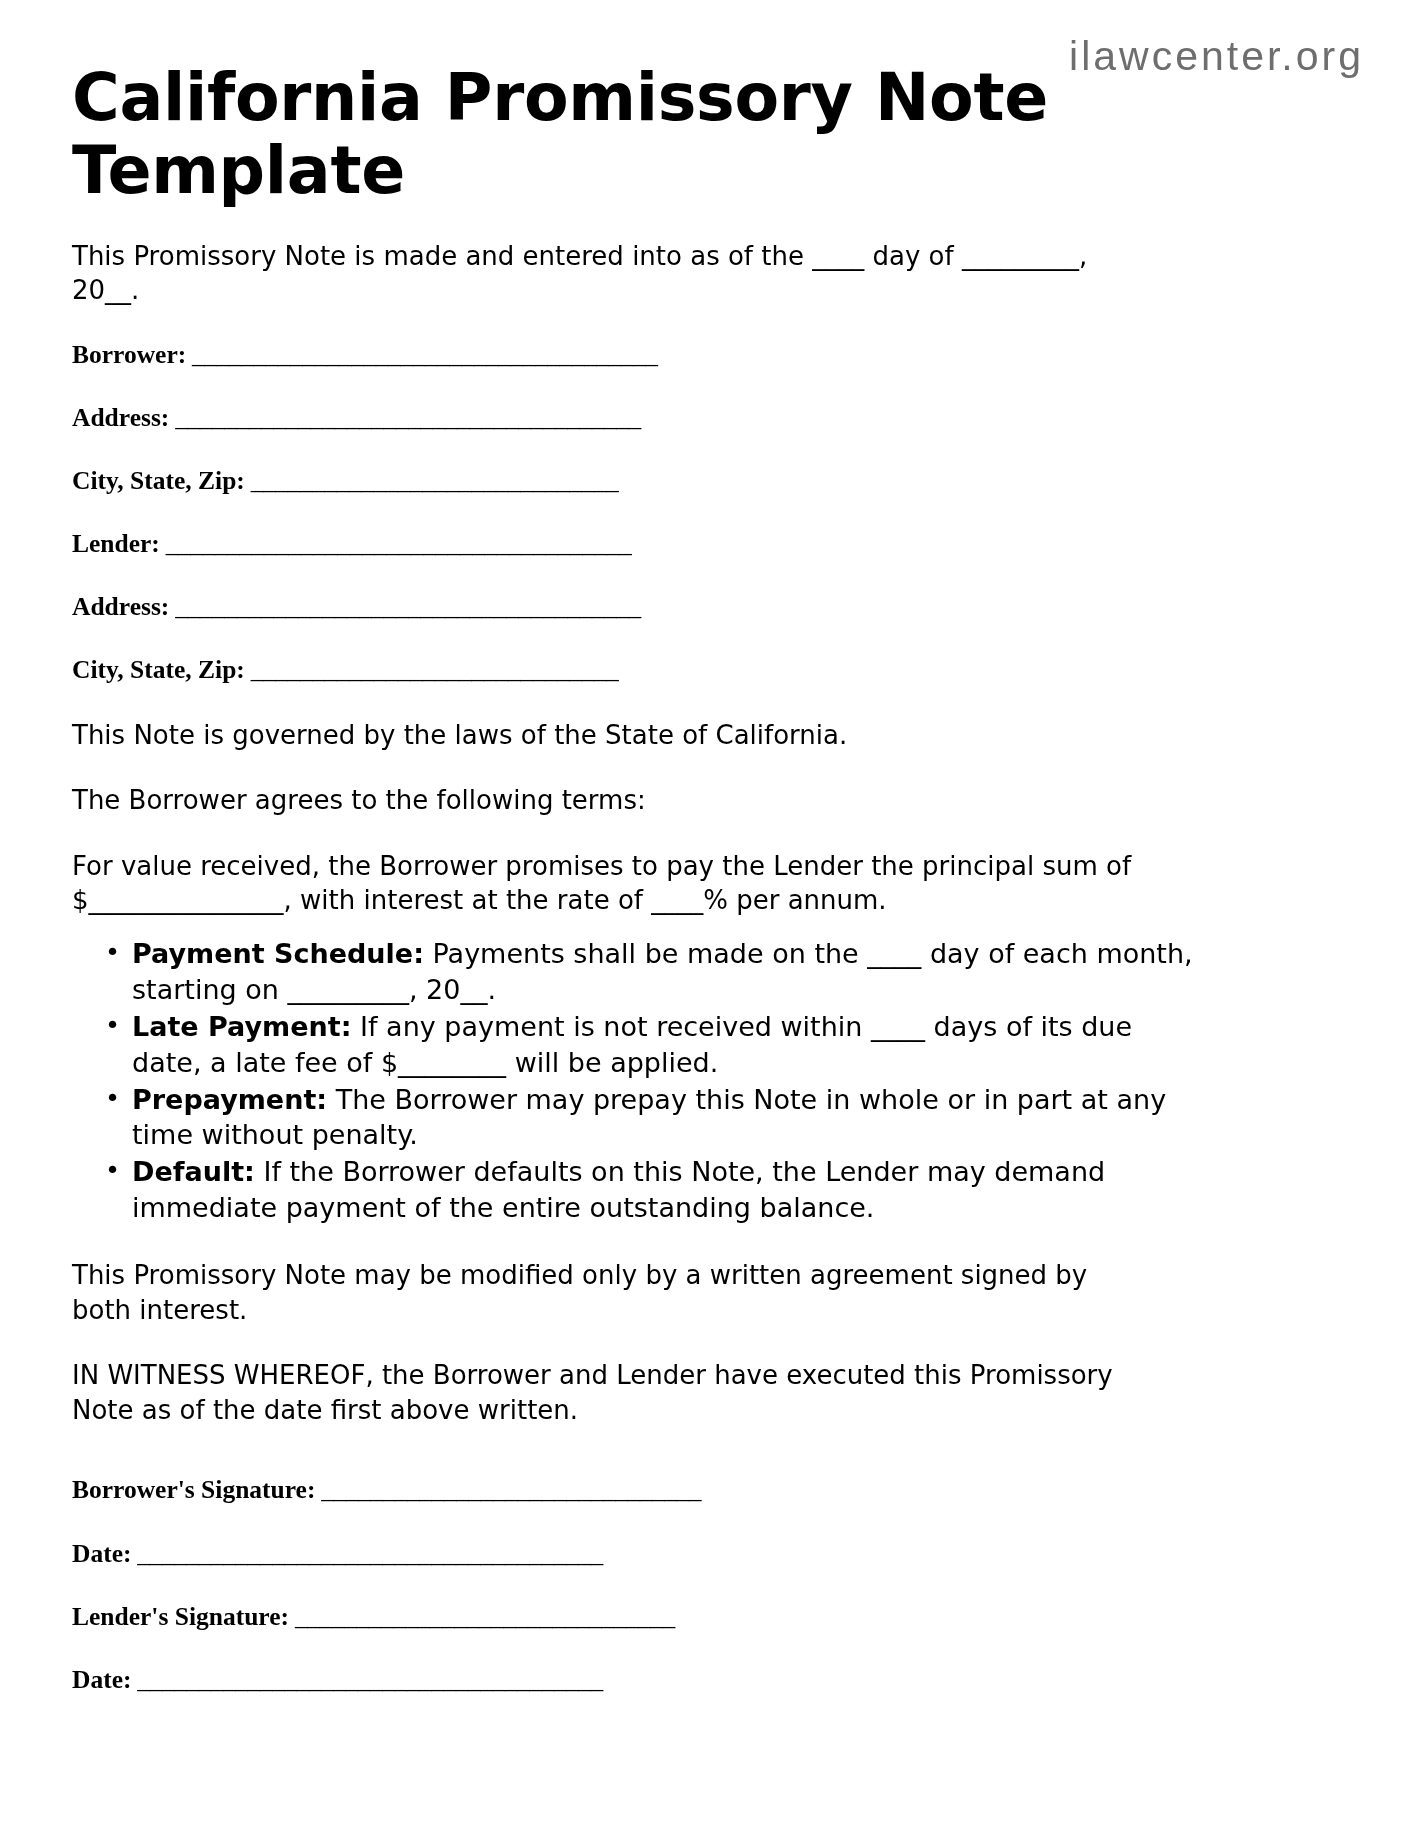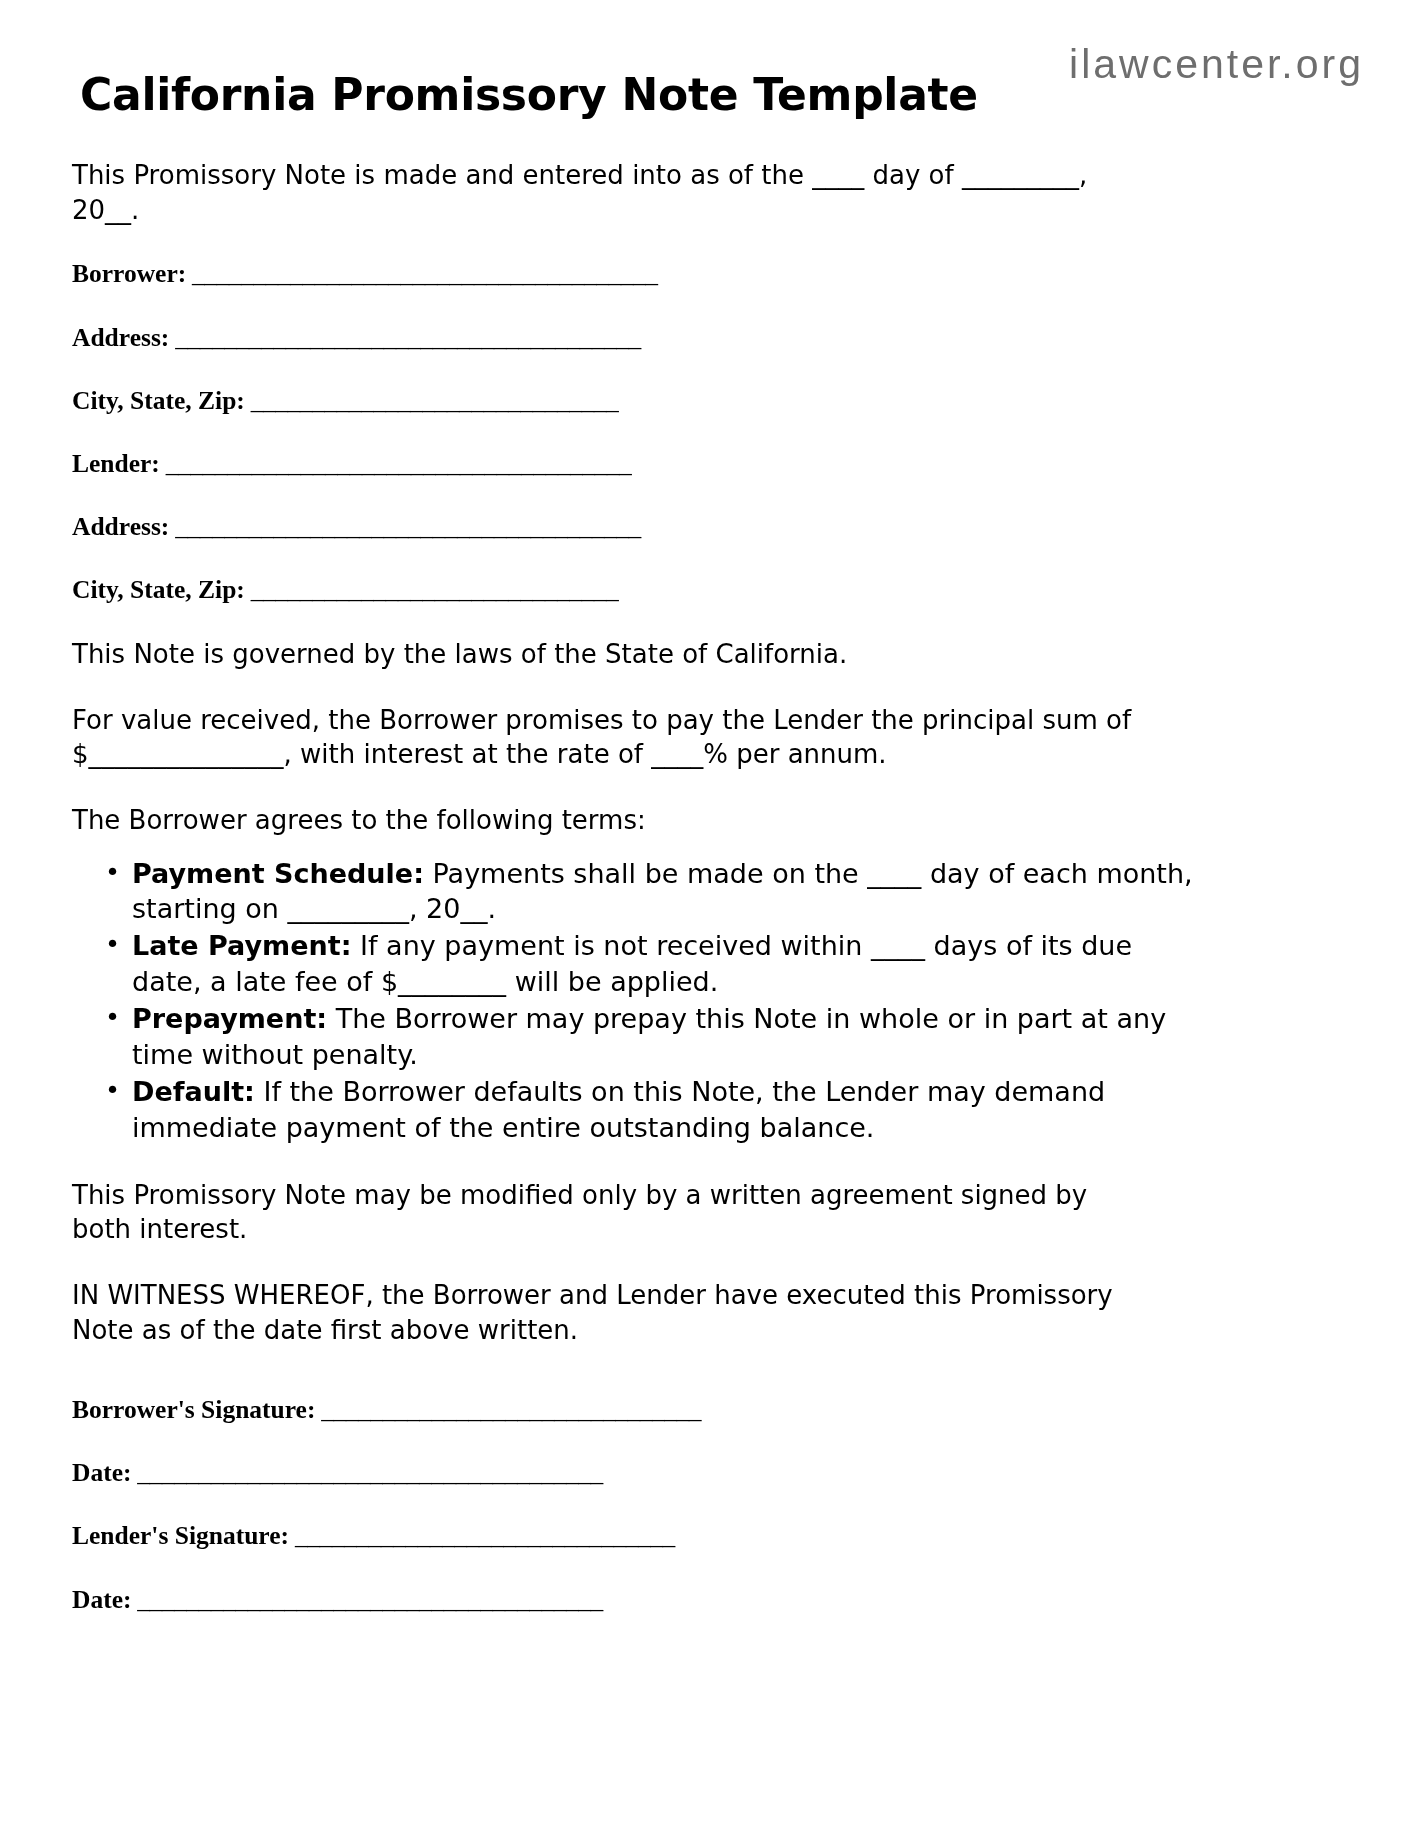--- a/index.html
+++ b/index.html
@@ -27,25 +27,25 @@
     top: 36px;
     right: 47px;
     font-family: Liberation Sans, sans-serif;
     font-size: 41px;
     letter-spacing: 3px;
     color: #6e6e6e;
     white-space: nowrap;
     line-height: 1;
   }
   h1.doc-title {
-    margin: 8px;
+    margin: 0;
     padding-top: 62px;
     font-family: "DejaVu Sans", "Liberation Sans", sans-serif;
     font-weight: bold;
-    font-size: 44px;
+    font-size: 65px;
     line-height: 1.12;
     letter-spacing: -0.3px;
     color: #000;
   }
   p.para {
     margin: 0;
     padding-top: 31px;
     font-size: 26px;
     line-height: 1.33;
     color: #000;
@@ -127,23 +127,23 @@
   <div class="field-line">
     <span class="lbl">Address:</span><span class="blank"> ______________________________________</span>
   </div>
 
   <div class="field-line">
     <span class="lbl">City, State, Zip:</span><span class="blank"> ______________________________</span>
   </div>
 
   <p class="para">This Note is governed by the laws of the State of California.</p>
 
+  <p class="para">The Borrower agrees to the following terms:</p>
+
   <p class="para tight">For value received, the Borrower promises to pay the Lender the principal sum of $_______________, with interest at the rate of ____% per annum.</p>
-
-  <p class="para">The Borrower agrees to the following terms:</p>
 
   <ul class="terms">
     <li>
       <span class="term-name">Payment Schedule:</span><span> Payments shall be made on the ____ day of each month, starting on _________, 20__.</span>
     </li>
     <li>
       <span class="term-name">Late Payment:</span><span> If any payment is not received within ____ days of its due date, a late fee of $________ will be applied.</span>
     </li>
     <li>
       <span class="term-name">Prepayment:</span><span> The Borrower may prepay this Note in whole or in part at any time without penalty.</span>

